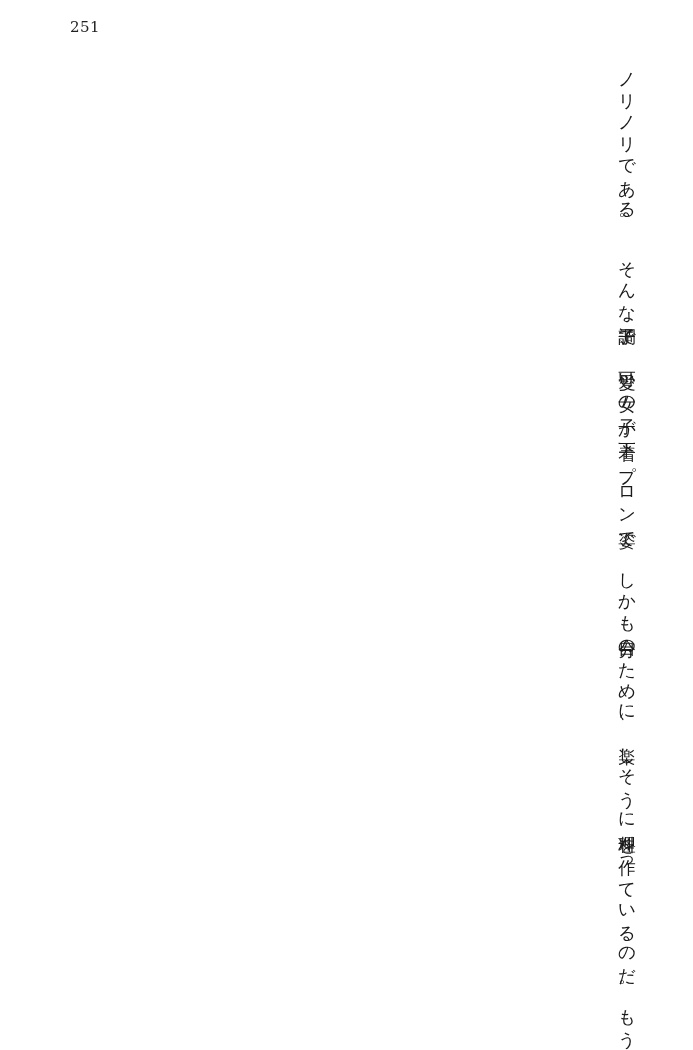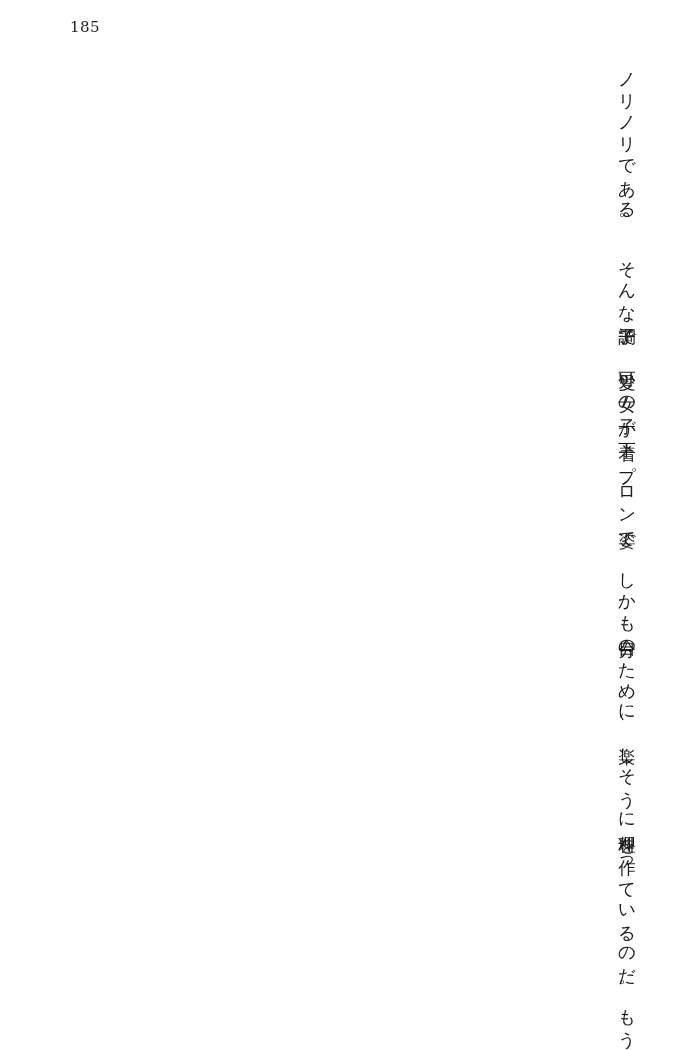--- a/index.html
+++ b/index.html
@@ -52,21 +52,21 @@
   }
   .line.indent {
     padding-top: 19px;
   }
 </style>
 </head>
 <body>
 
 <div class="page">
 
-  <div class="page-number">185</div>
+  <div class="page-number">251</div>
 
   <div class="text-body">
       <div class="line">ノリノリである。</div>
       <div class="line indent">そんな調子で、可愛い女の子が下着エプロン姿で、しかも自分のために、楽しそう</div>
       <div class="line">に料理を作っているのだ。もう貫太は我慢ができなかった。</div>
     </div>
 
 </div>
 
 </body></html>

